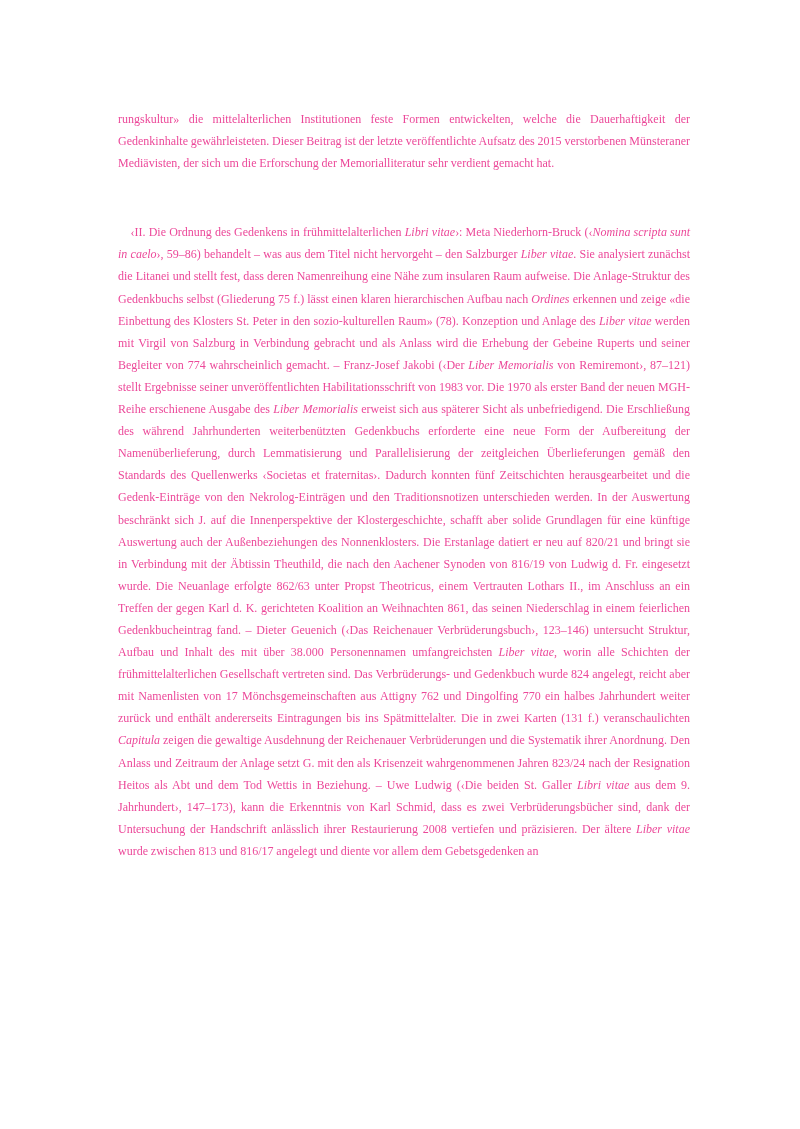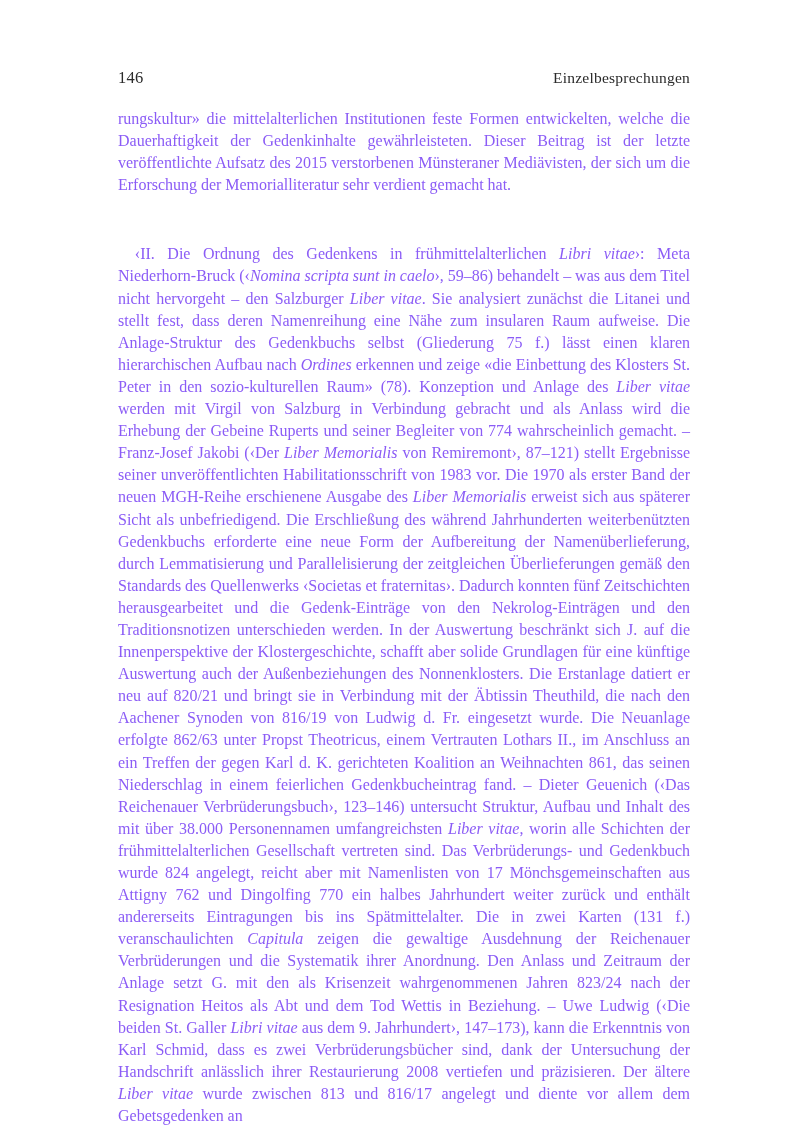--- a/index.html
+++ b/index.html
@@ -40,26 +40,26 @@
   }
   .head-title {
     font-size: 15.5px;
     color: #2b2b2b;
   }
   .textblock {
     position: absolute;
     left: 118px;
     top: 108px;
     width: 572px;
-    font-size: 16px;
+    font-size: 12px;
     line-height: 22.1px;
     text-align: justify;
     text-justify: inter-word;
     hyphens: manual;
-    color: #8b5cf6;
+    color: #ec4899;
   }
   .textblock p {
     margin: 0;
     text-indent: 0;
   }
   .textblock p.indent {
     text-indent: 1.05em;
     margin-top: 47px;
   }
   i, .it {
@@ -68,23 +68,19 @@
   
   .textblock p {
     word-spacing: -0.01em;
   }
 </style>
 </head>
 <body>
 
 <div class="page">
 
-  <div class="running-head">
-    <span class="folio">146</span>
-    <span class="head-title">Einzelbesprechungen</span>
-  </div>
 
   <div class="textblock" id="textblock">
       <p>rungskultur» die mittelalterlichen Institutionen feste Formen entwickelten, welche die Dauerhaftigkeit der Gedenkinhalte gewährleisteten. Dieser Beitrag ist der letzte veröffentlichte Aufsatz des 2015 verstorbenen Münsteraner Mediävisten, der sich um die Erforschung der Memorialliteratur sehr verdient gemacht hat.</p>
       <p class="indent">‹II. Die Ordnung des Gedenkens in frühmittelalterlichen <i>Libri vitae</i>›: Meta Niederhorn-Bruck (‹<i>Nomina scripta sunt in caelo</i>›, 59–86) behandelt – was aus dem Titel nicht hervorgeht – den Salzburger <i>Liber vitae</i>. Sie analysiert zunächst die Litanei und stellt fest, dass deren Namenreihung eine Nähe zum insularen Raum aufweise. Die Anlage-Struktur des Gedenkbuchs selbst (Gliederung 75 f.) lässt einen klaren hierarchischen Aufbau nach <i>Ordines</i> erkennen und zeige «die Einbettung des Klosters St. Peter in den sozio-kulturellen Raum» (78). Konzeption und Anlage des <i>Liber vitae</i> werden mit Virgil von Salzburg in Verbindung gebracht und als Anlass wird die Erhebung der Gebeine Ruperts und seiner Begleiter von 774 wahrscheinlich gemacht. – Franz-Josef Jakobi (‹Der <i>Liber Memorialis</i> von Remiremont›, 87–121) stellt Ergebnisse seiner unveröffentlichten Habilitationsschrift von 1983 vor. Die 1970 als erster Band der neuen MGH-Reihe erschienene Ausgabe des <i>Liber Memorialis</i> erweist sich aus späterer Sicht als unbefriedigend. Die Erschließung des während Jahrhunderten weiterbenützten Gedenkbuchs erforderte eine neue Form der Aufbereitung der Namenüberlieferung, durch Lemmatisierung und Parallelisierung der zeitgleichen Überlieferungen gemäß den Standards des Quellenwerks ‹Societas et fraternitas›. Dadurch konnten fünf Zeitschichten herausgearbeitet und die Gedenk-Einträge von den Nekrolog-Einträgen und den Traditionsnotizen unterschieden werden. In der Auswertung beschränkt sich J. auf die Innenperspektive der Klostergeschichte, schafft aber solide Grundlagen für eine künftige Auswertung auch der Außenbeziehungen des Nonnenklosters. Die Erstanlage datiert er neu auf 820/21 und bringt sie in Verbindung mit der Äbtissin Theuthild, die nach den Aachener Synoden von 816/19 von Ludwig d. Fr. eingesetzt wurde. Die Neuanlage erfolgte 862/63 unter Propst Theotricus, einem Vertrauten Lothars II., im Anschluss an ein Treffen der gegen Karl d. K. gerichteten Koalition an Weihnachten 861, das seinen Niederschlag in einem feierlichen Gedenkbucheintrag fand. – Dieter Geuenich (‹Das Reichenauer Verbrüderungsbuch›, 123–146) untersucht Struktur, Aufbau und Inhalt des mit über 38.000 Personennamen umfangreichsten <i>Liber vitae</i>, worin alle Schichten der frühmittelalterlichen Gesellschaft vertreten sind. Das Verbrüderungs- und Gedenkbuch wurde 824 angelegt, reicht aber mit Namenlisten von 17 Mönchsgemeinschaften aus Attigny 762 und Dingolfing 770 ein halbes Jahrhundert weiter zurück und enthält andererseits Eintragungen bis ins Spätmittelalter. Die in zwei Karten (131 f.) veranschaulichten <i>Capitula</i> zeigen die gewaltige Ausdehnung der Reichenauer Verbrüderungen und die Systematik ihrer Anordnung. Den Anlass und Zeitraum der Anlage setzt G. mit den als Krisenzeit wahrgenommenen Jahren 823/24 nach der Resignation Heitos als Abt und dem Tod Wettis in Beziehung. – Uwe Ludwig (‹Die beiden St. Galler <i>Libri vitae</i> aus dem 9. Jahrhundert›, 147–173), kann die Erkenntnis von Karl Schmid, dass es zwei Verbrüderungsbücher sind, dank der Untersuchung der Handschrift anlässlich ihrer Restaurierung 2008 vertiefen und präzisieren. Der ältere <i>Liber vitae</i> wurde zwischen 813 und 816/17 angelegt und diente vor allem dem Gebetsgedenken an</p>
     </div>
 
 </div>
 
 </body></html>

